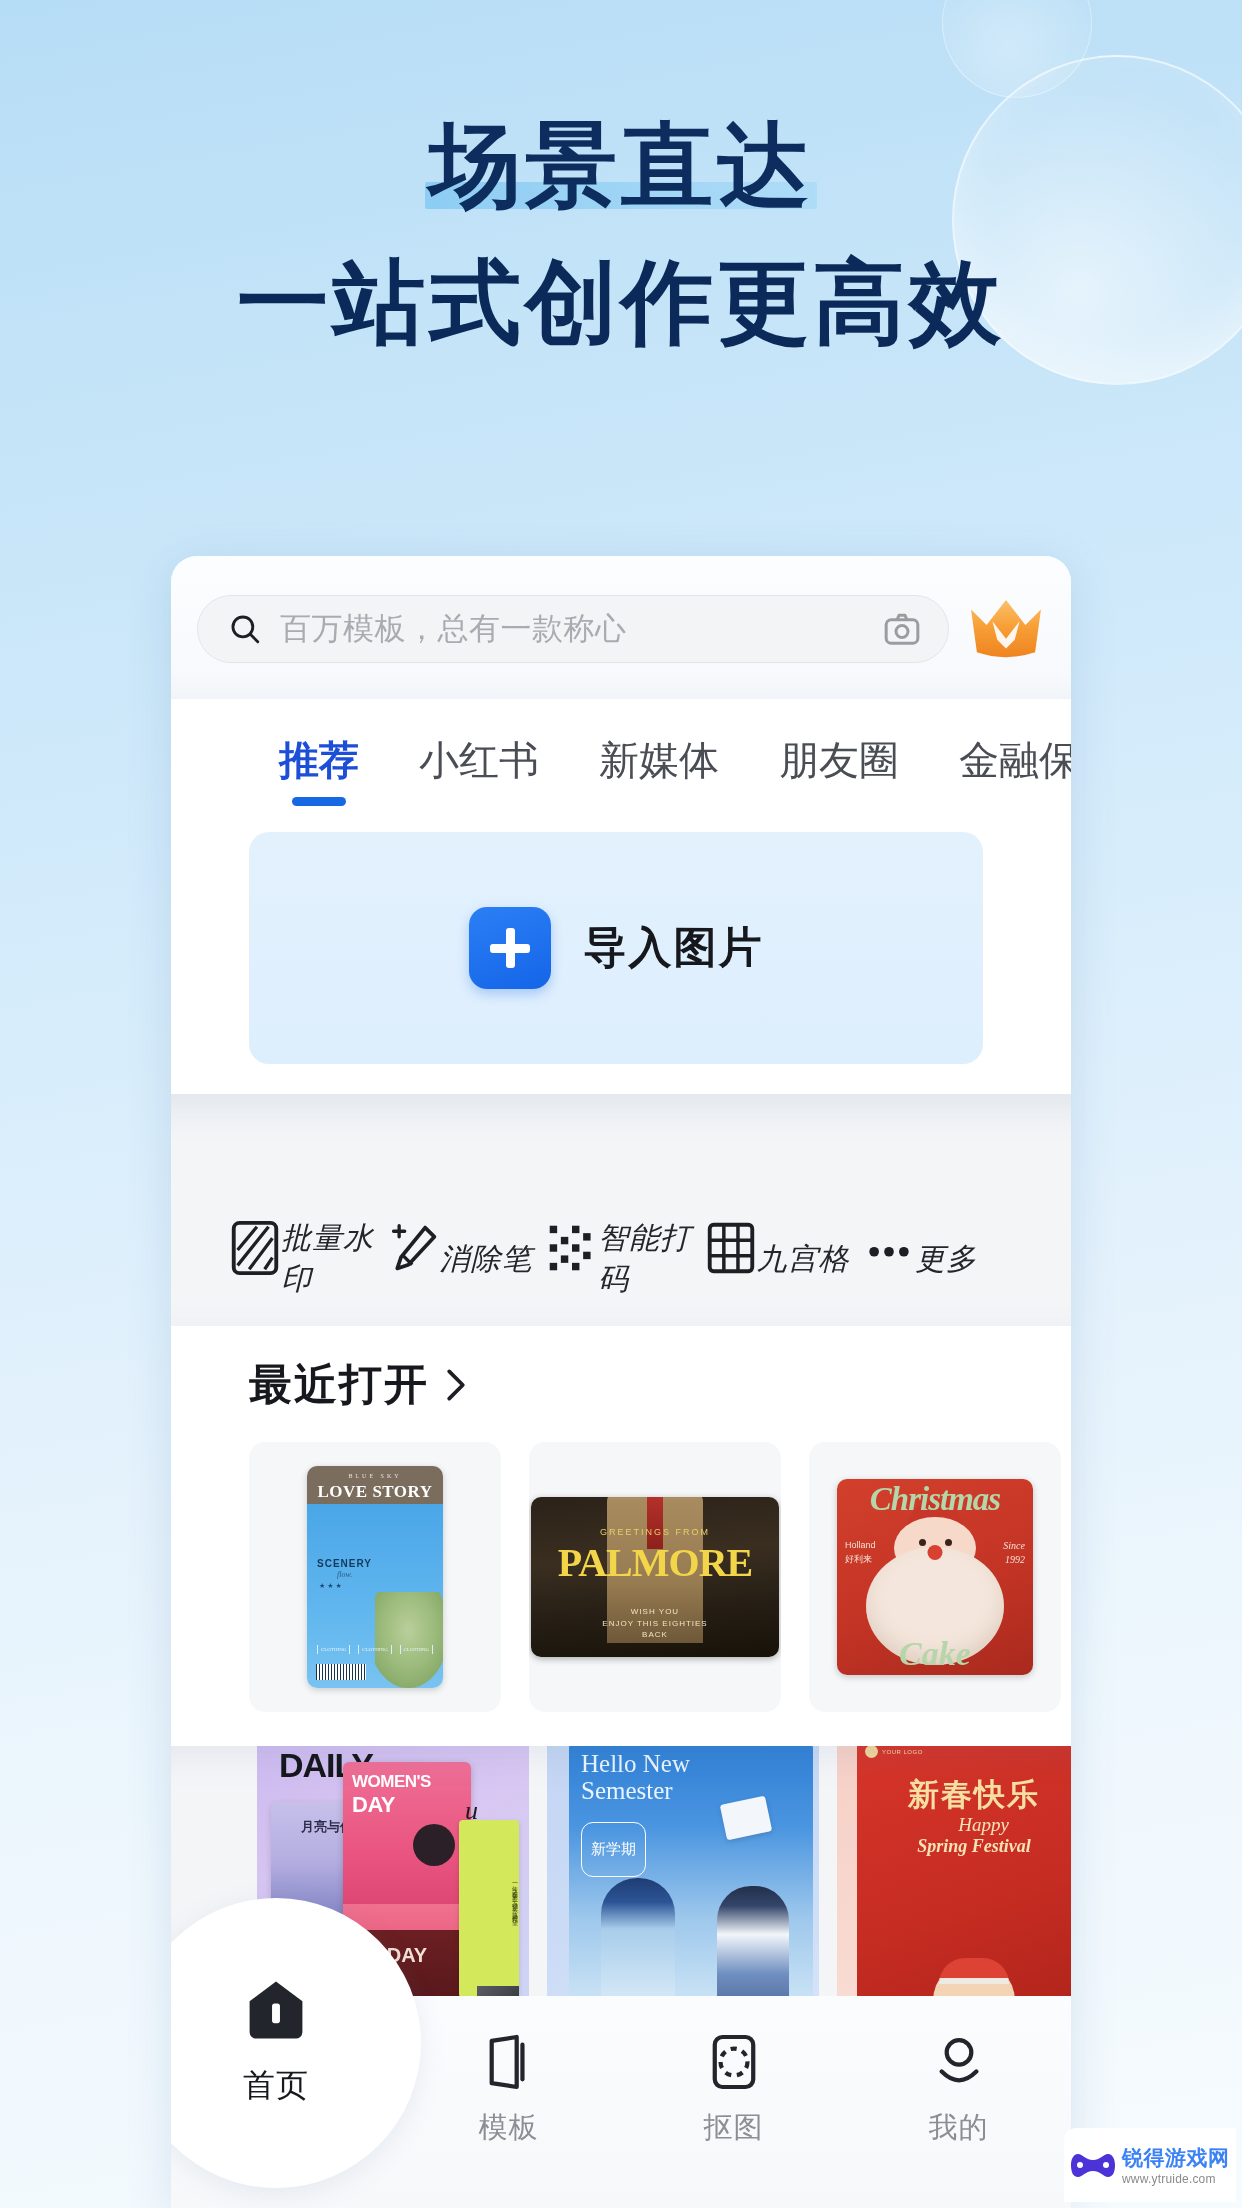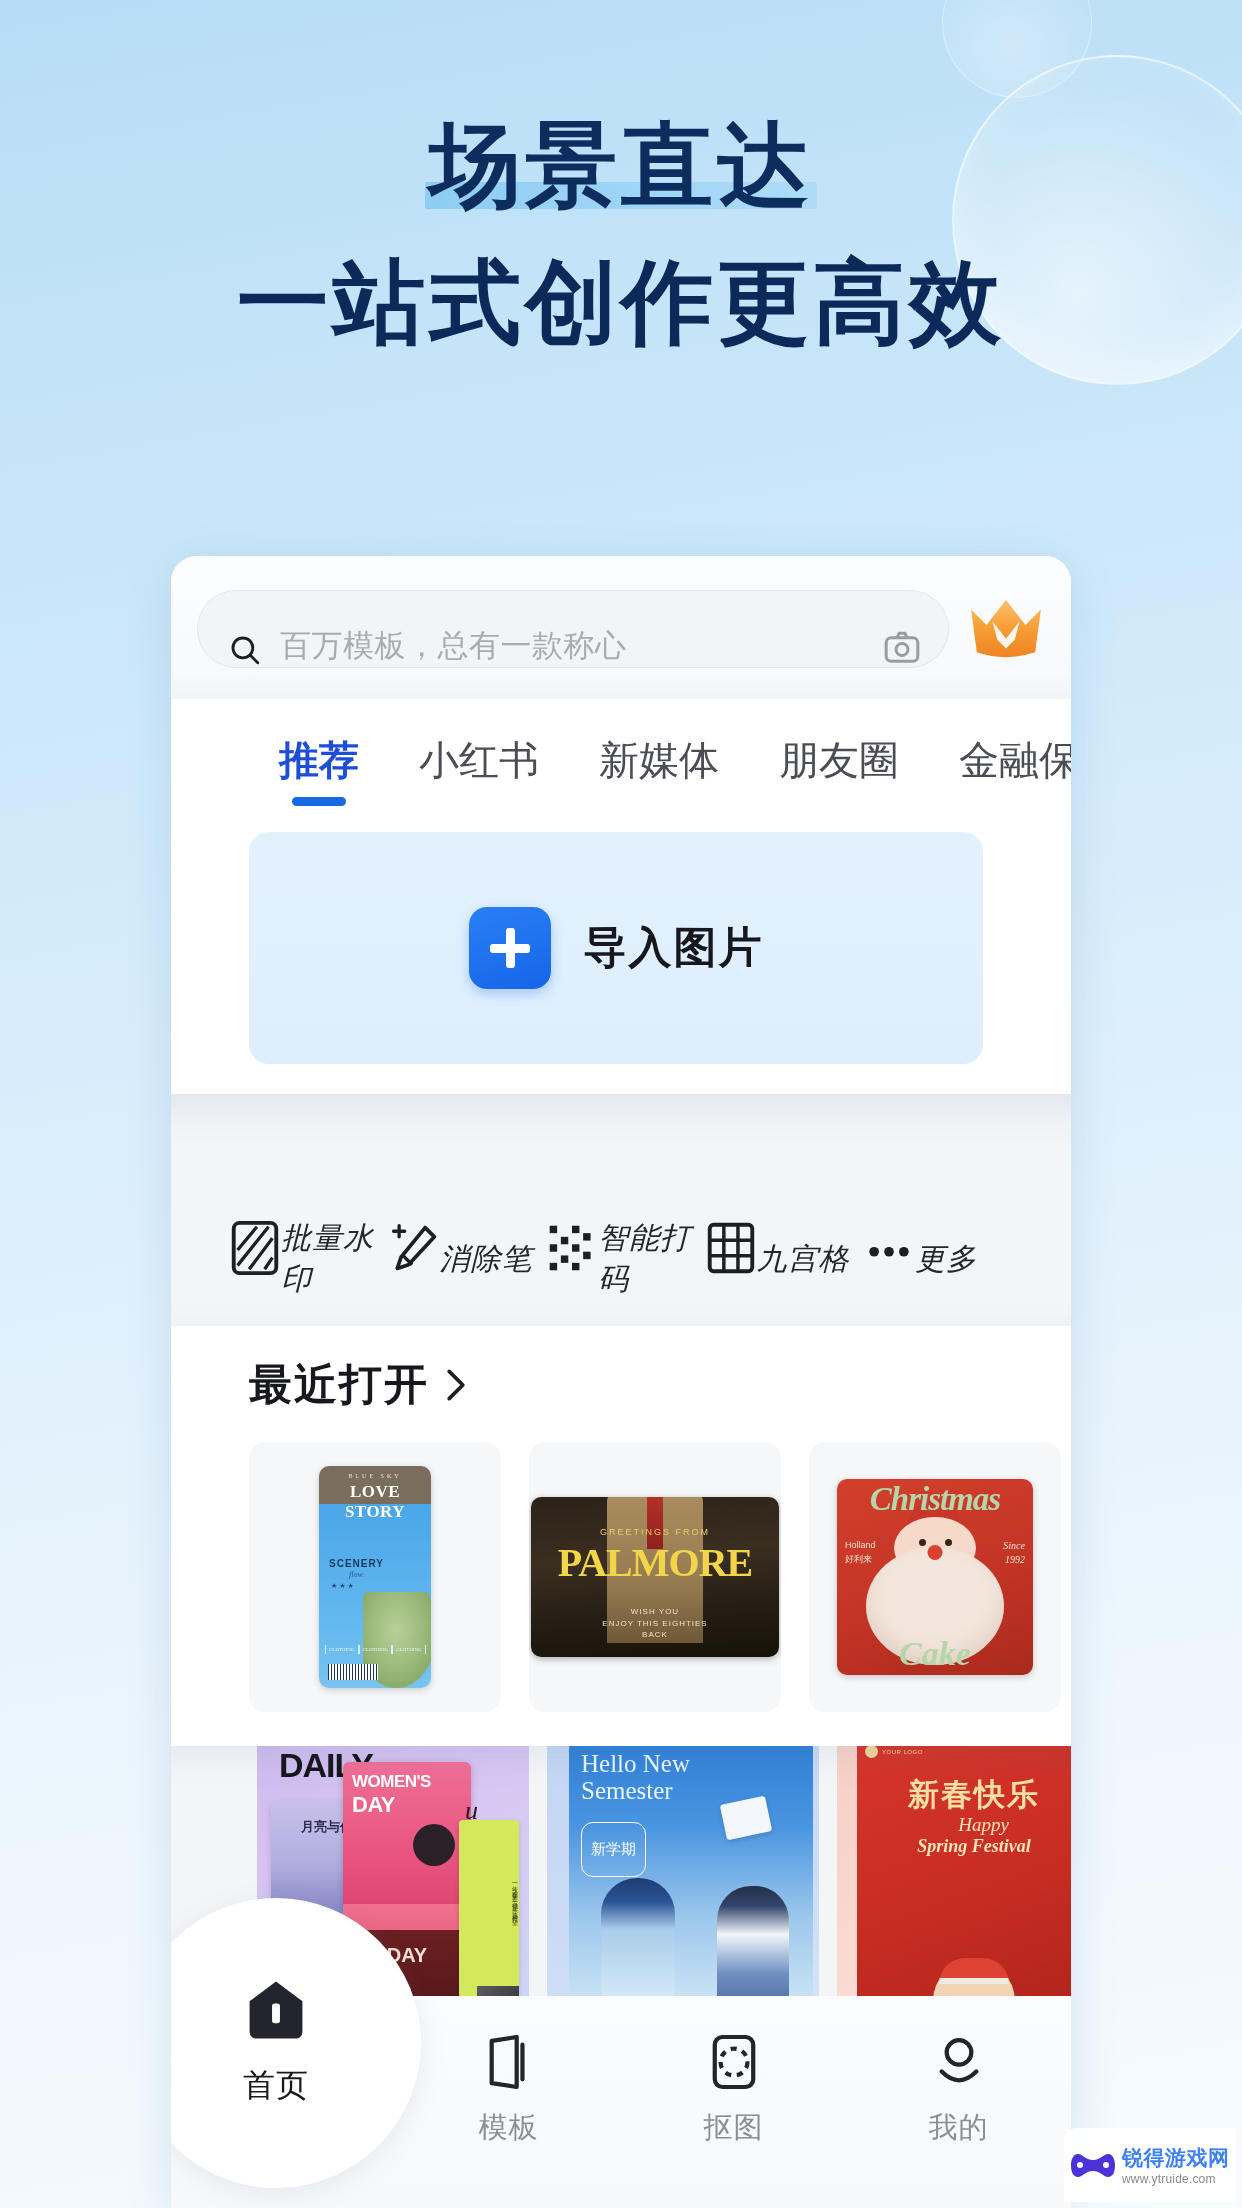--- a/index.html
+++ b/index.html
@@ -86,25 +86,25 @@
 
   
   #search-row {
     position: absolute; left: 0; right: 0; top: 32px;
     display: flex; align-items: center;
     padding: 0 26px;
     height: 82px;
   }
   #search-box {
     flex: 1;
-    height: 78px;
+    height: 68px;
     background: #f3f4f6;
     border: 1.5px solid #e3e5e9;
     border-radius: 39px;
-    display: flex; align-items: flex-end;
+    display: flex; align-items: center;
     padding: 0 26px 0 30px;
     gap: 18px;
   }
   #search-icon { width: 34px; height: 34px; flex: 0 0 auto; }
   #search-placeholder {
     flex: 1;
     font-size: 31px;
     color: #a9abb1;
     letter-spacing: .5px;
     white-space: nowrap;
@@ -203,21 +203,21 @@
     flex: 1;
     height: 270px;
     background: #f6f7f9;
     border-radius: 16px;
     display: flex; align-items: center; justify-content: center;
     overflow: hidden;
   }
 
   
   .poster1 {
-    width: 112px; height: 222px; border-radius: 10px; overflow: hidden;
+    width: 136px; height: 222px; border-radius: 10px; overflow: hidden;
     position: relative;
     background: linear-gradient(180deg, #7a6d5e 0%, #7a6d5e 17%, #4aa6e8 17%, #63b8ef 70%, #79c3f1 100%);
     box-shadow: 0 2px 7px rgba(0,0,0,.18);
     font-family: "Liberation Serif", serif;
   }
   .poster1 .p1-top-label { position:absolute; top:7px; left:0; right:0; text-align:center;
     font-size:6px; color:#e8e4dd; letter-spacing:3px; }
   .poster1 .p1-title { position:absolute; top:16px; left:0; right:0; text-align:center;
     font-size:17px; color:#fff; letter-spacing:.5px; font-weight:700; }
   .poster1 .p1-scenery { position:absolute; top:92px; left:10px;

